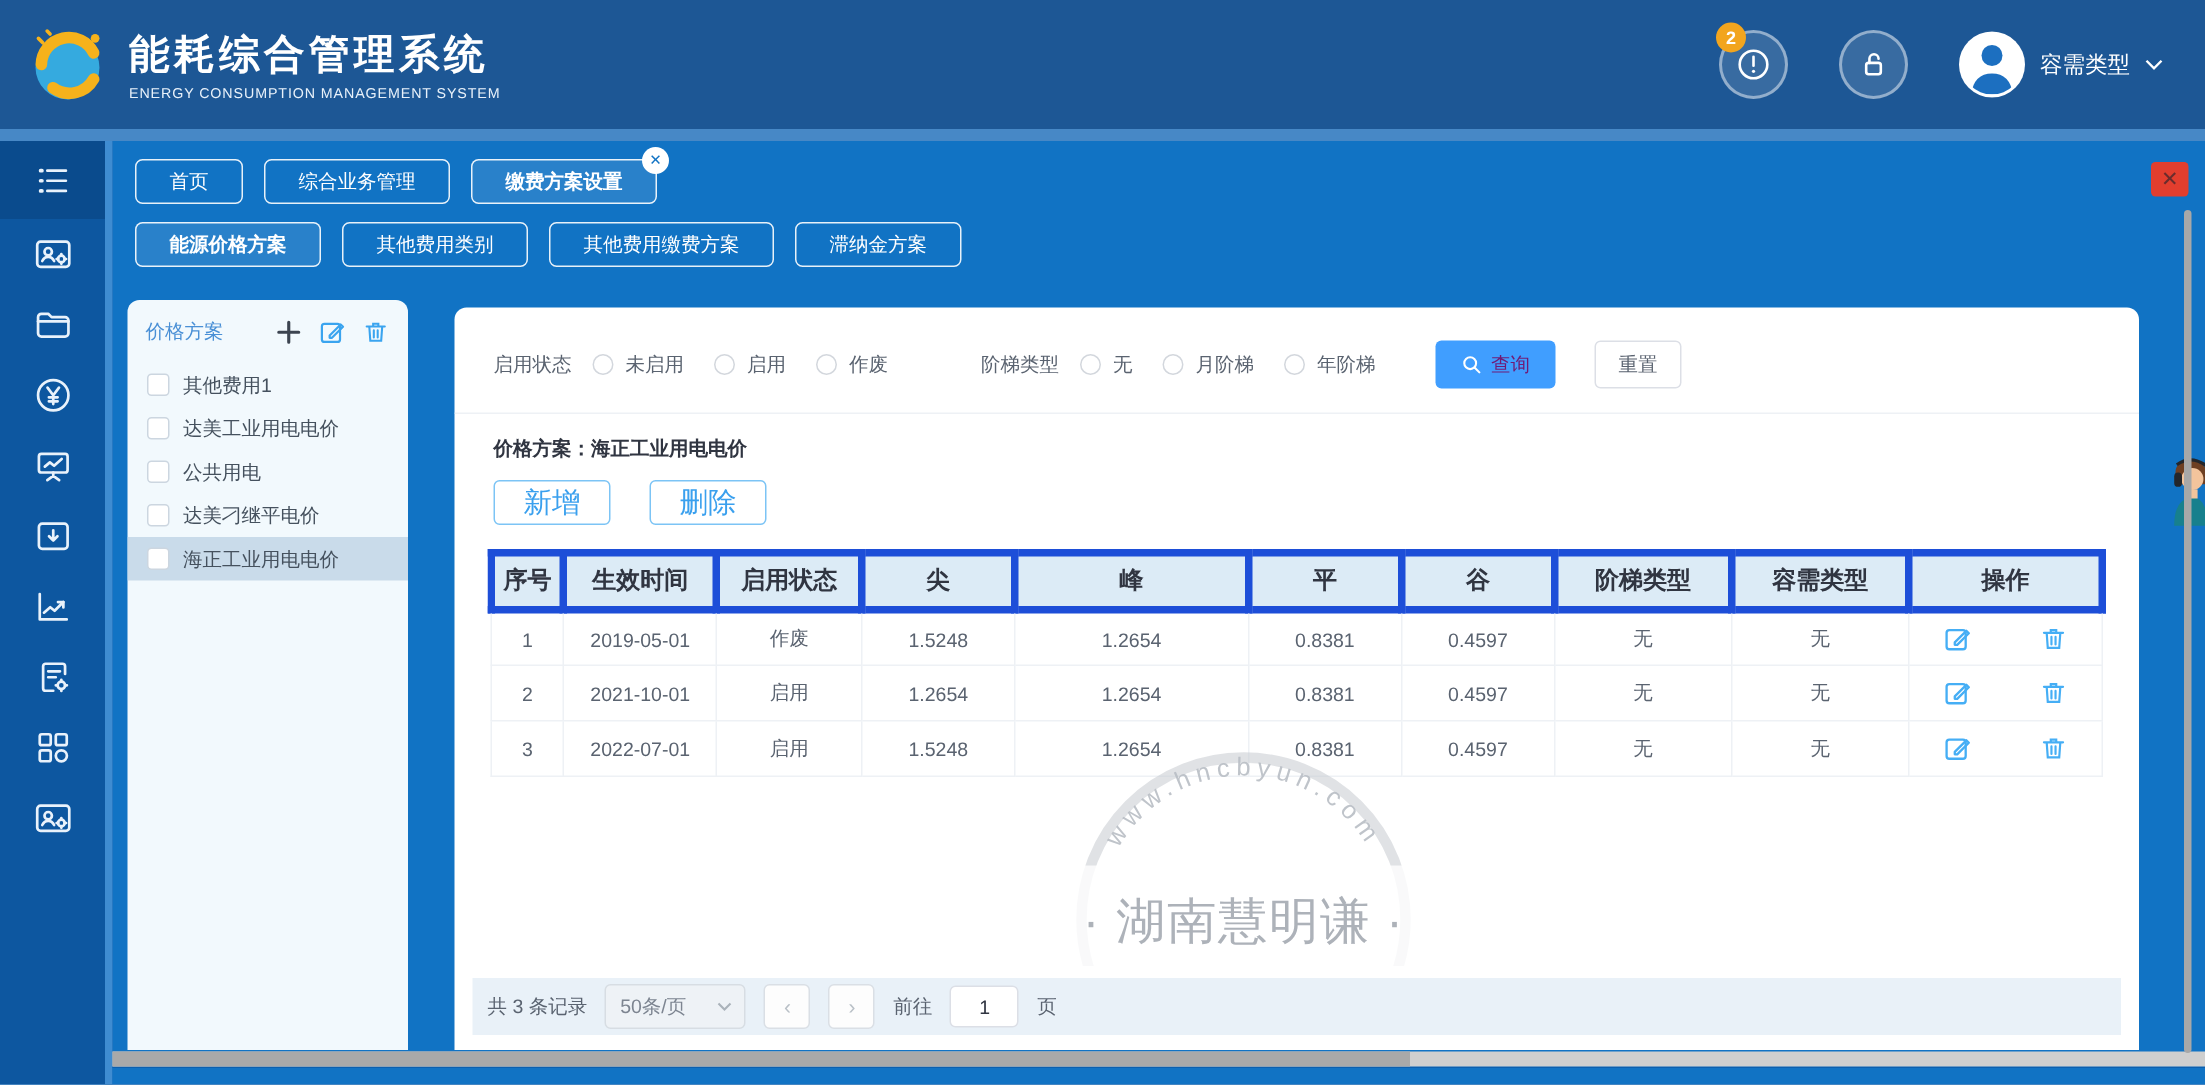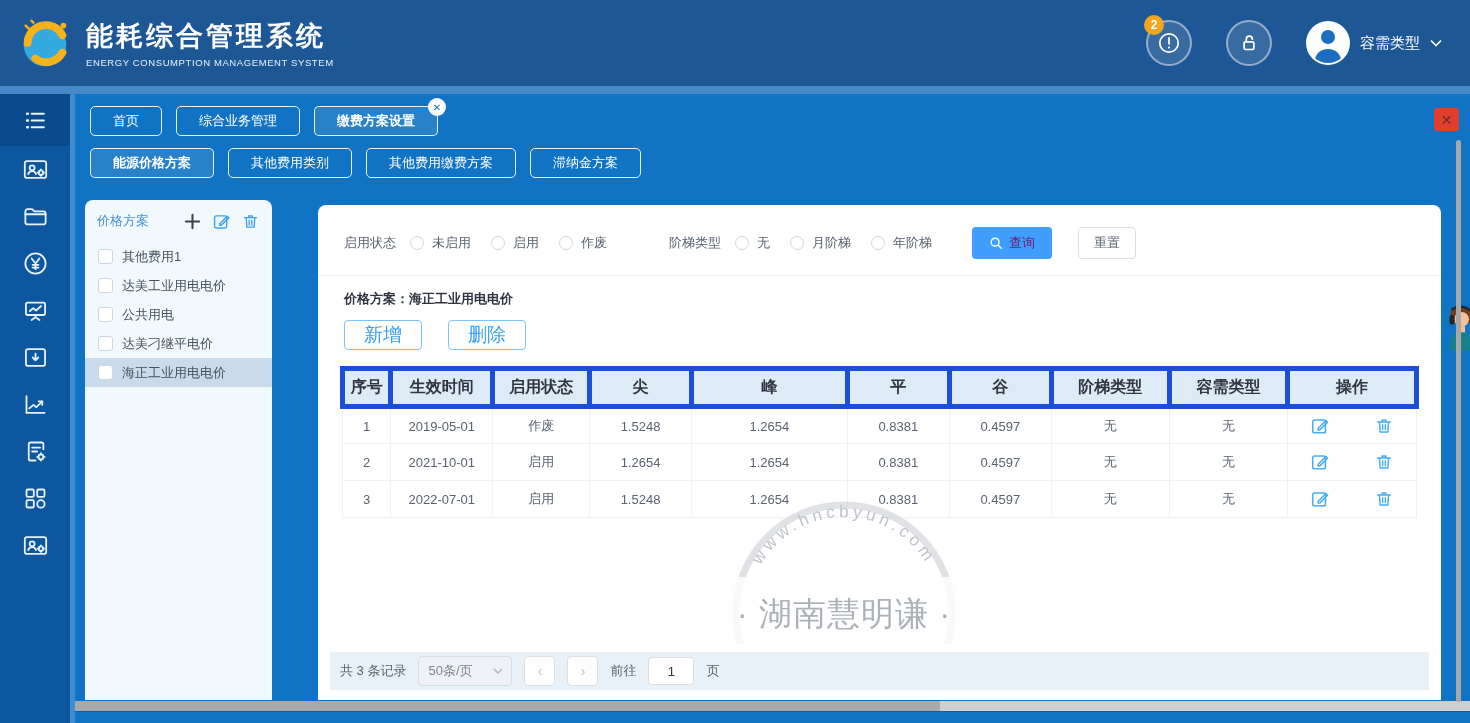--- a/index.html
+++ b/index.html
@@ -64,21 +64,21 @@
   .plan-head { height:42px; display:flex; align-items:center; padding:0 12px; }
   .plan-title { color: var(--link-blue, #4a90d6); font-size:13px; flex:1; }
   .plan-tools { display:flex; align-items:center; gap:9px; }
   .plan-tools .tool { width:20px; height:20px; cursor:pointer; display:flex; align-items:center; justify-content:center; }
   .plan-item { height:29px; display:flex; align-items:center; padding-left:13px; gap:9px; cursor:pointer; }
   .plan-item.selected { background: var(--selected-item-bg, #c9dbea); }
   .cbx { width:15px; height:15px; background:#fff; border:1px solid #ccd6e0; border-radius:3px; }
   .plan-item span.lbl { font-size:13px; color:#45515e; }
 
   
-  .panel { position:absolute; left:243px; top:111px; width:1123px; height:495px; background:#fff;
+  .panel { position:absolute; left:228px; top:111px; width:1123px; height:495px; background:#fff;
            border-radius:8px 8px 0 0; display:flex; flex-direction:column; overflow:hidden; }
   .filter-row { display:flex; align-items:center; padding:22px 26px 16px; border-bottom:1px solid #eef1f5; }
   .f-label { font-size:13px; color:#5a6370; margin-right:14px; }
   .radio-group { display:flex; align-items:center; gap:20px; }
   .radio-opt { display:flex; align-items:center; gap:8px; cursor:pointer; }
   .rdo { width:14px; height:14px; border-radius:50%; border:1px solid #d3d7dd; background:#fff; }
   .radio-opt .rlbl { font-size:13px; color:#5a6370; }
   .gap1 { width:62px; } .gap2 { width:40px; }
   .btn { height:32px; border-radius:4px; font-size:13px; display:flex; align-items:center;
          justify-content:center; cursor:pointer; }

